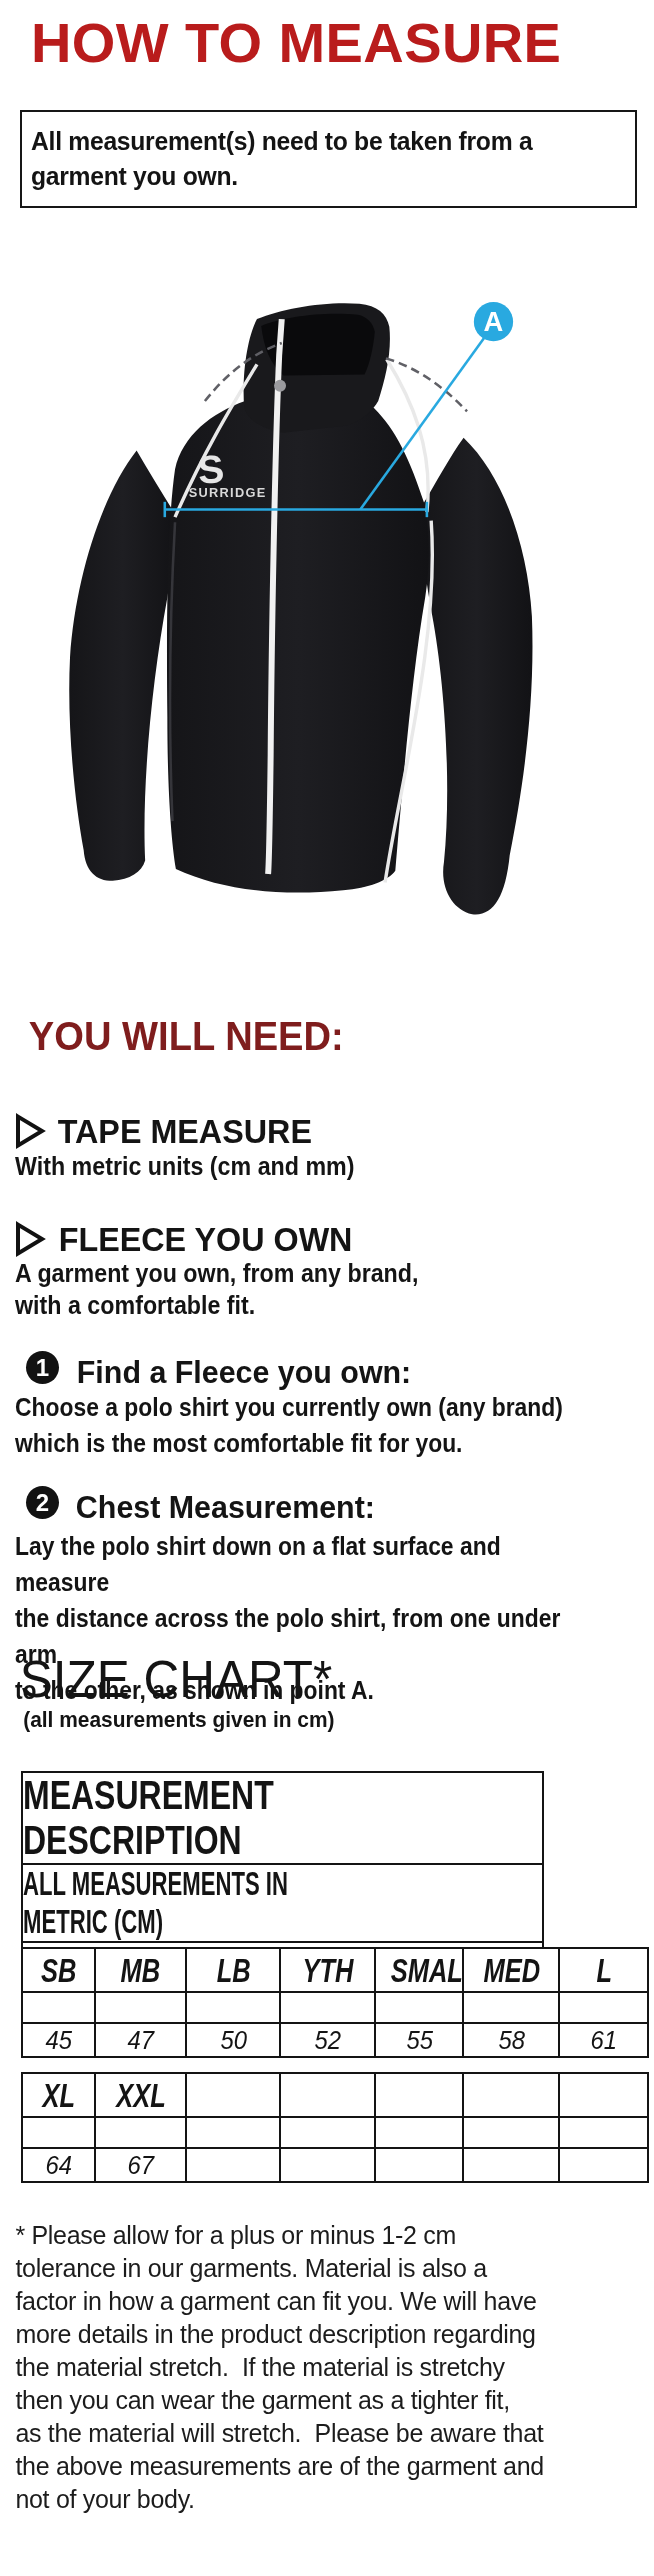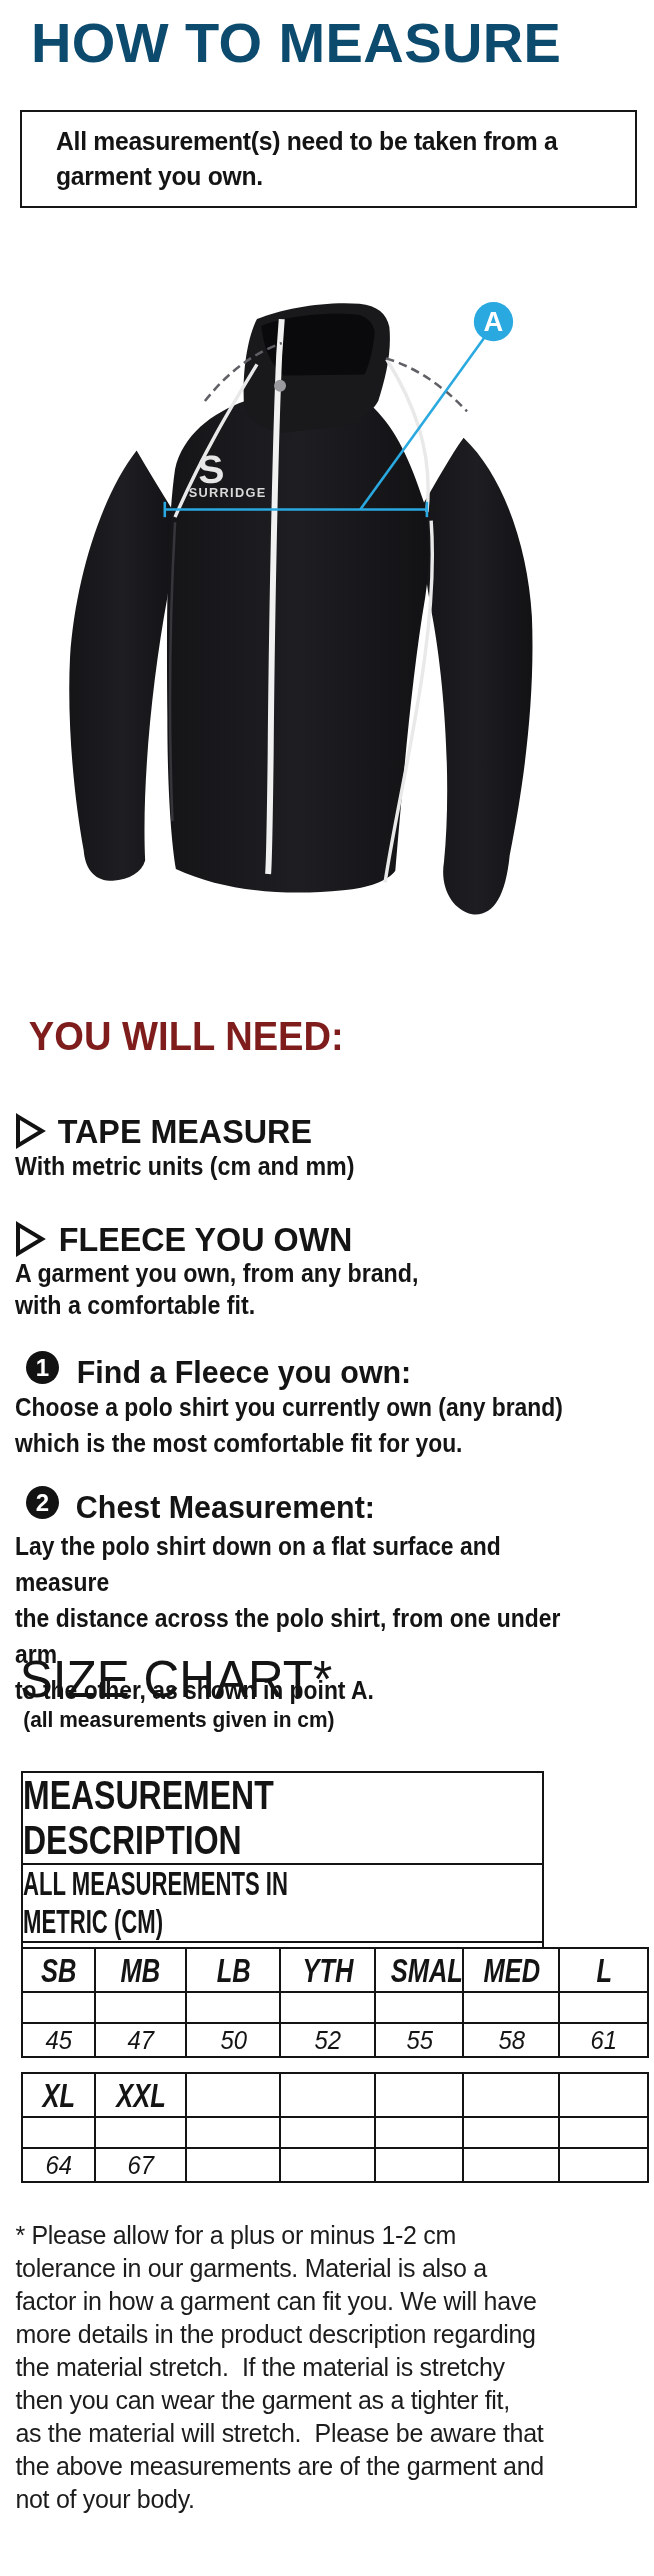--- a/index.html
+++ b/index.html
@@ -14,26 +14,26 @@
     color: var(--ink);
     overflow: hidden;
   }
   .abs { position: absolute; }
   .sx  { display:inline-block; transform: scaleX(var(--s,1)); transform-origin: 0 0; white-space: pre-line; }
   .sxc { display:inline-block; transform: scaleX(var(--s,1)); transform-origin: 50% 50%; white-space: nowrap; }
 
   .title {
     left: 31px; top: 10.2px;
     font-size: 56px; font-weight: 700; letter-spacing: 0.4px;
-    white-space: nowrap; color:#0c4a6e;
+    white-space: nowrap; color:#b91c1c;
   }
   .intro-box {
     left: 19.6px; top: 110px; width: 617px; box-sizing: border-box;
     border: 2.6px solid #161616; background:#fff;
-    padding: 12px 34px;
+    padding: 12px 9px;
   }
   .intro-text { font-size: 26px; font-weight: 700; line-height: 35px; letter-spacing: -0.3px; --s:.95; }
 
   .jacket-svg { left: 0; top: 273px; }
 
   .h2 { font-size: 41px; font-weight: 700; color:#7f1d1d; white-space: nowrap; }
   .need-heading { left: 17px; top: 1013px; --s:.93; }
 
   .tri { left: 13.7px; width: 32px; height: 36px; }
   .tri-tape { top: 1113px; }

